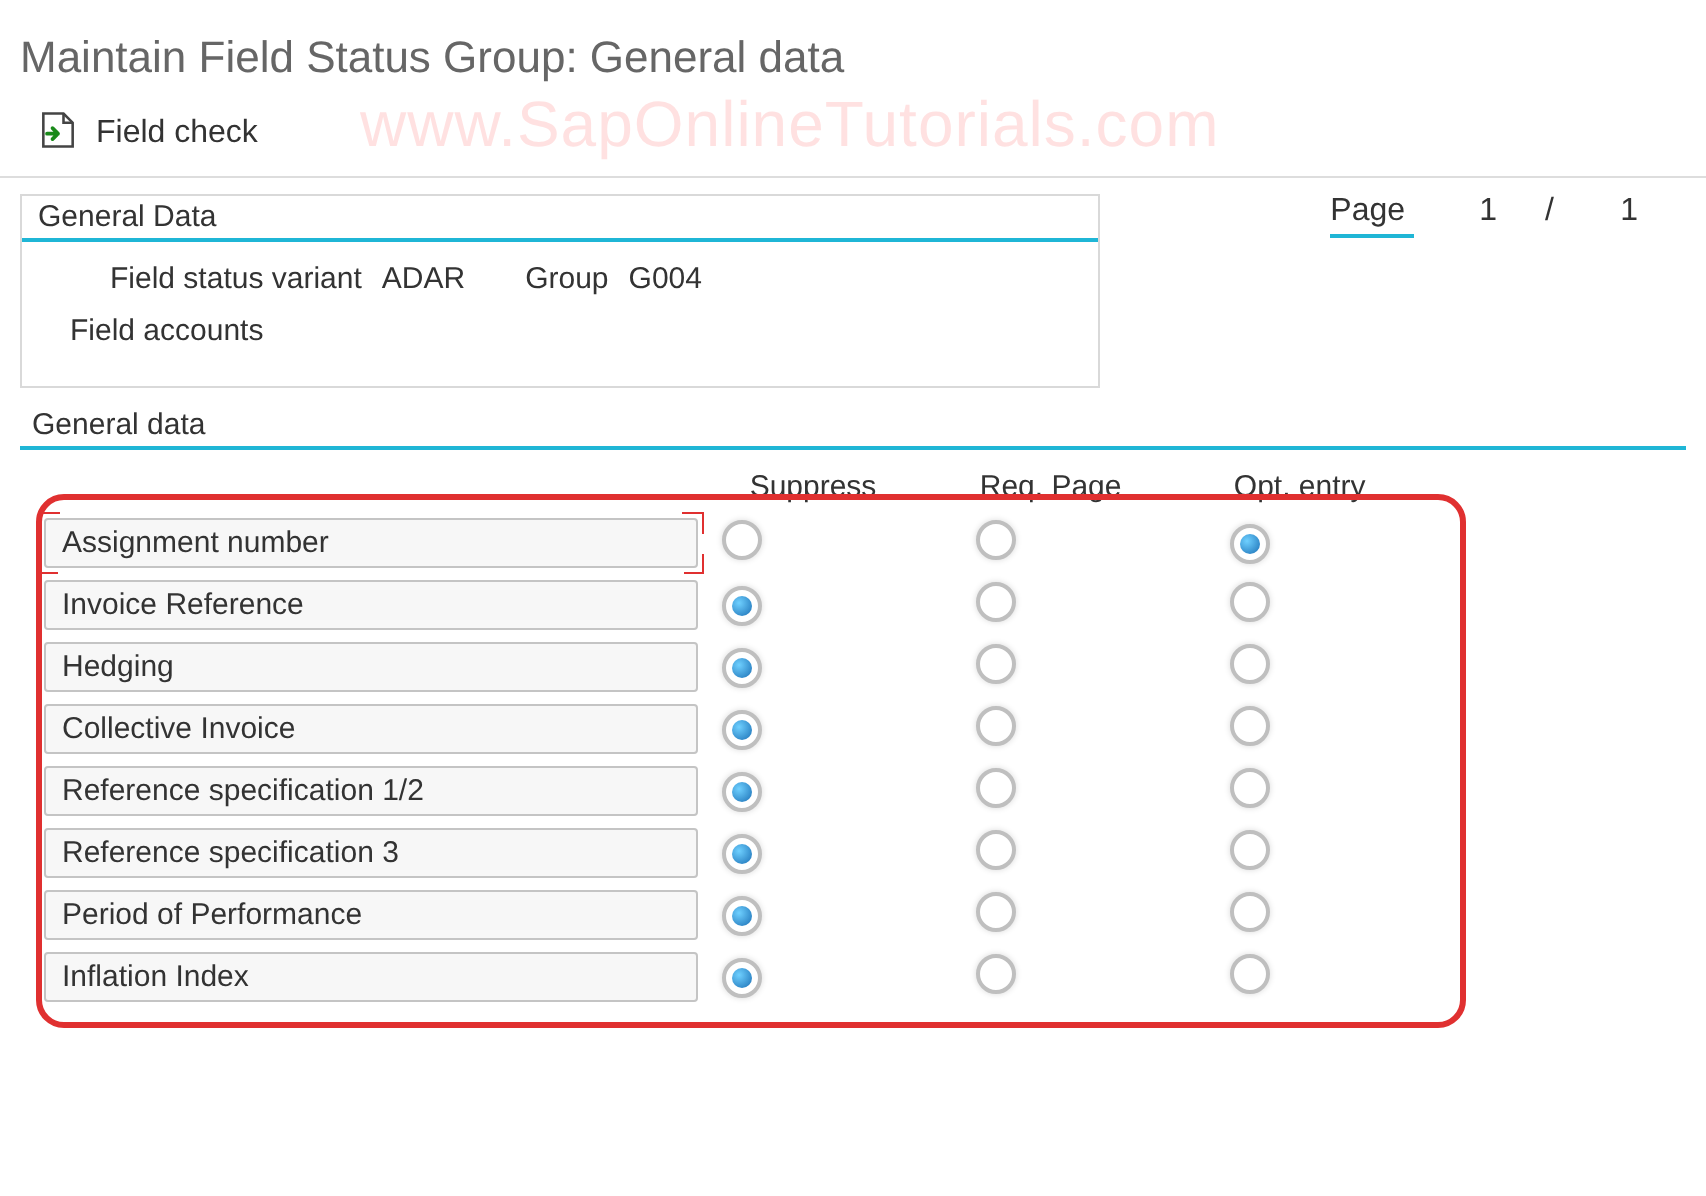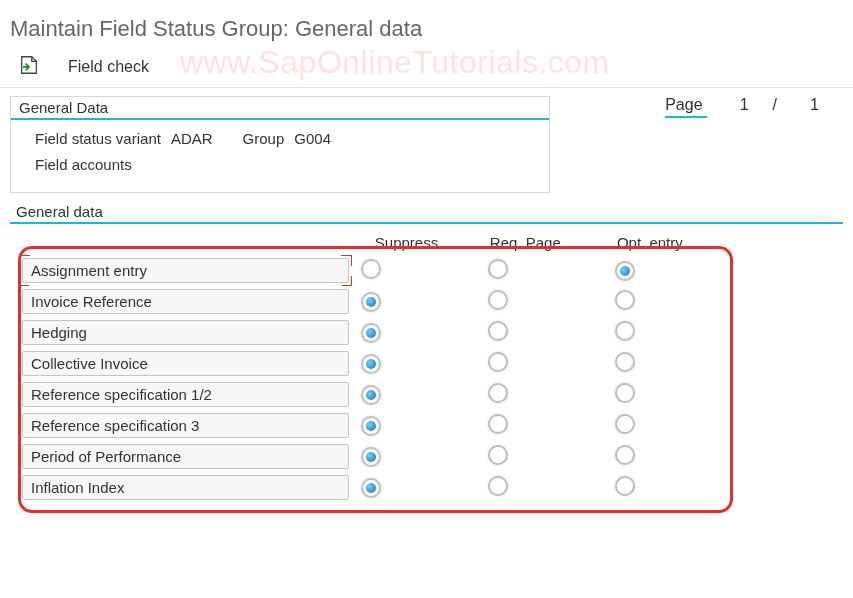--- a/index.html
+++ b/index.html
@@ -14,21 +14,21 @@
   }
   .page-title {
     font-size: 22px;
     color: #666;
     padding: 16px 10px 8px 10px;
     font-weight: normal;
   }
   .toolbar {
     display: flex;
     align-items: center;
-    gap: 28px;
+    gap: 8px;
     padding: 4px 10px 8px 18px;
     border-bottom: 1px solid #ddd;
     position: relative;
   }
   .watermark {
     position: absolute;
     left: 180px; top: -6px;
     font-size: 32px;
     color: rgba(255,90,90,0.18);
     font-weight: normal;
@@ -55,21 +55,21 @@
     background: #fff;
     color: #333;
     padding: 2px 8px 2px 8px;
     border-bottom: 2px solid #1fb6d6;
     font-size: 15px;
   }
   .panel-body {
     padding: 6px 14px 14px 24px;
     line-height: 26px;
   }
-  .panel-body .line1 { display: flex; gap: 10px; }
+  .panel-body .line1 { display: flex; gap: 10px; margin-left: 20px; }
   .page-indicator {
     margin-left: auto;
     margin-right: 24px;
     display: flex;
     align-items: baseline;
     gap: 24px;
     font-size: 16px;
     color: #333;
   }
   .page-indicator .label { border-bottom: 2px solid #1fb6d6; padding: 0 4px 2px 0; }
@@ -205,21 +205,21 @@
       <thead>
         <tr>
           <th></th>
           <th class="col-sup">Suppress</th>
           <th class="col-req">Req. Page</th>
           <th class="col-opt">Opt. entry</th>
         </tr>
       </thead>
       <tbody id="grid-body">
           <tr>
-            <td class="label-cell"><span class="first-label-wrap"><span class="field-label">Assignment entry</span><span class="bl"></span><span class="br"></span></span></td>
+            <td class="label-cell"><span class="first-label-wrap"><span class="field-label">Assignment number</span><span class="bl"></span><span class="br"></span></span></td>
             <td class="radio-cell"><span class="radio"></span></td>
             <td class="radio-cell"><span class="radio"></span></td>
             <td class="radio-cell"><span class="radio checked">
                 <span class="dot"></span>
               </span></td>
           </tr>
           <tr>
             <td class="label-cell">
               <span class="field-label">Invoice Reference</span>
             </td>

